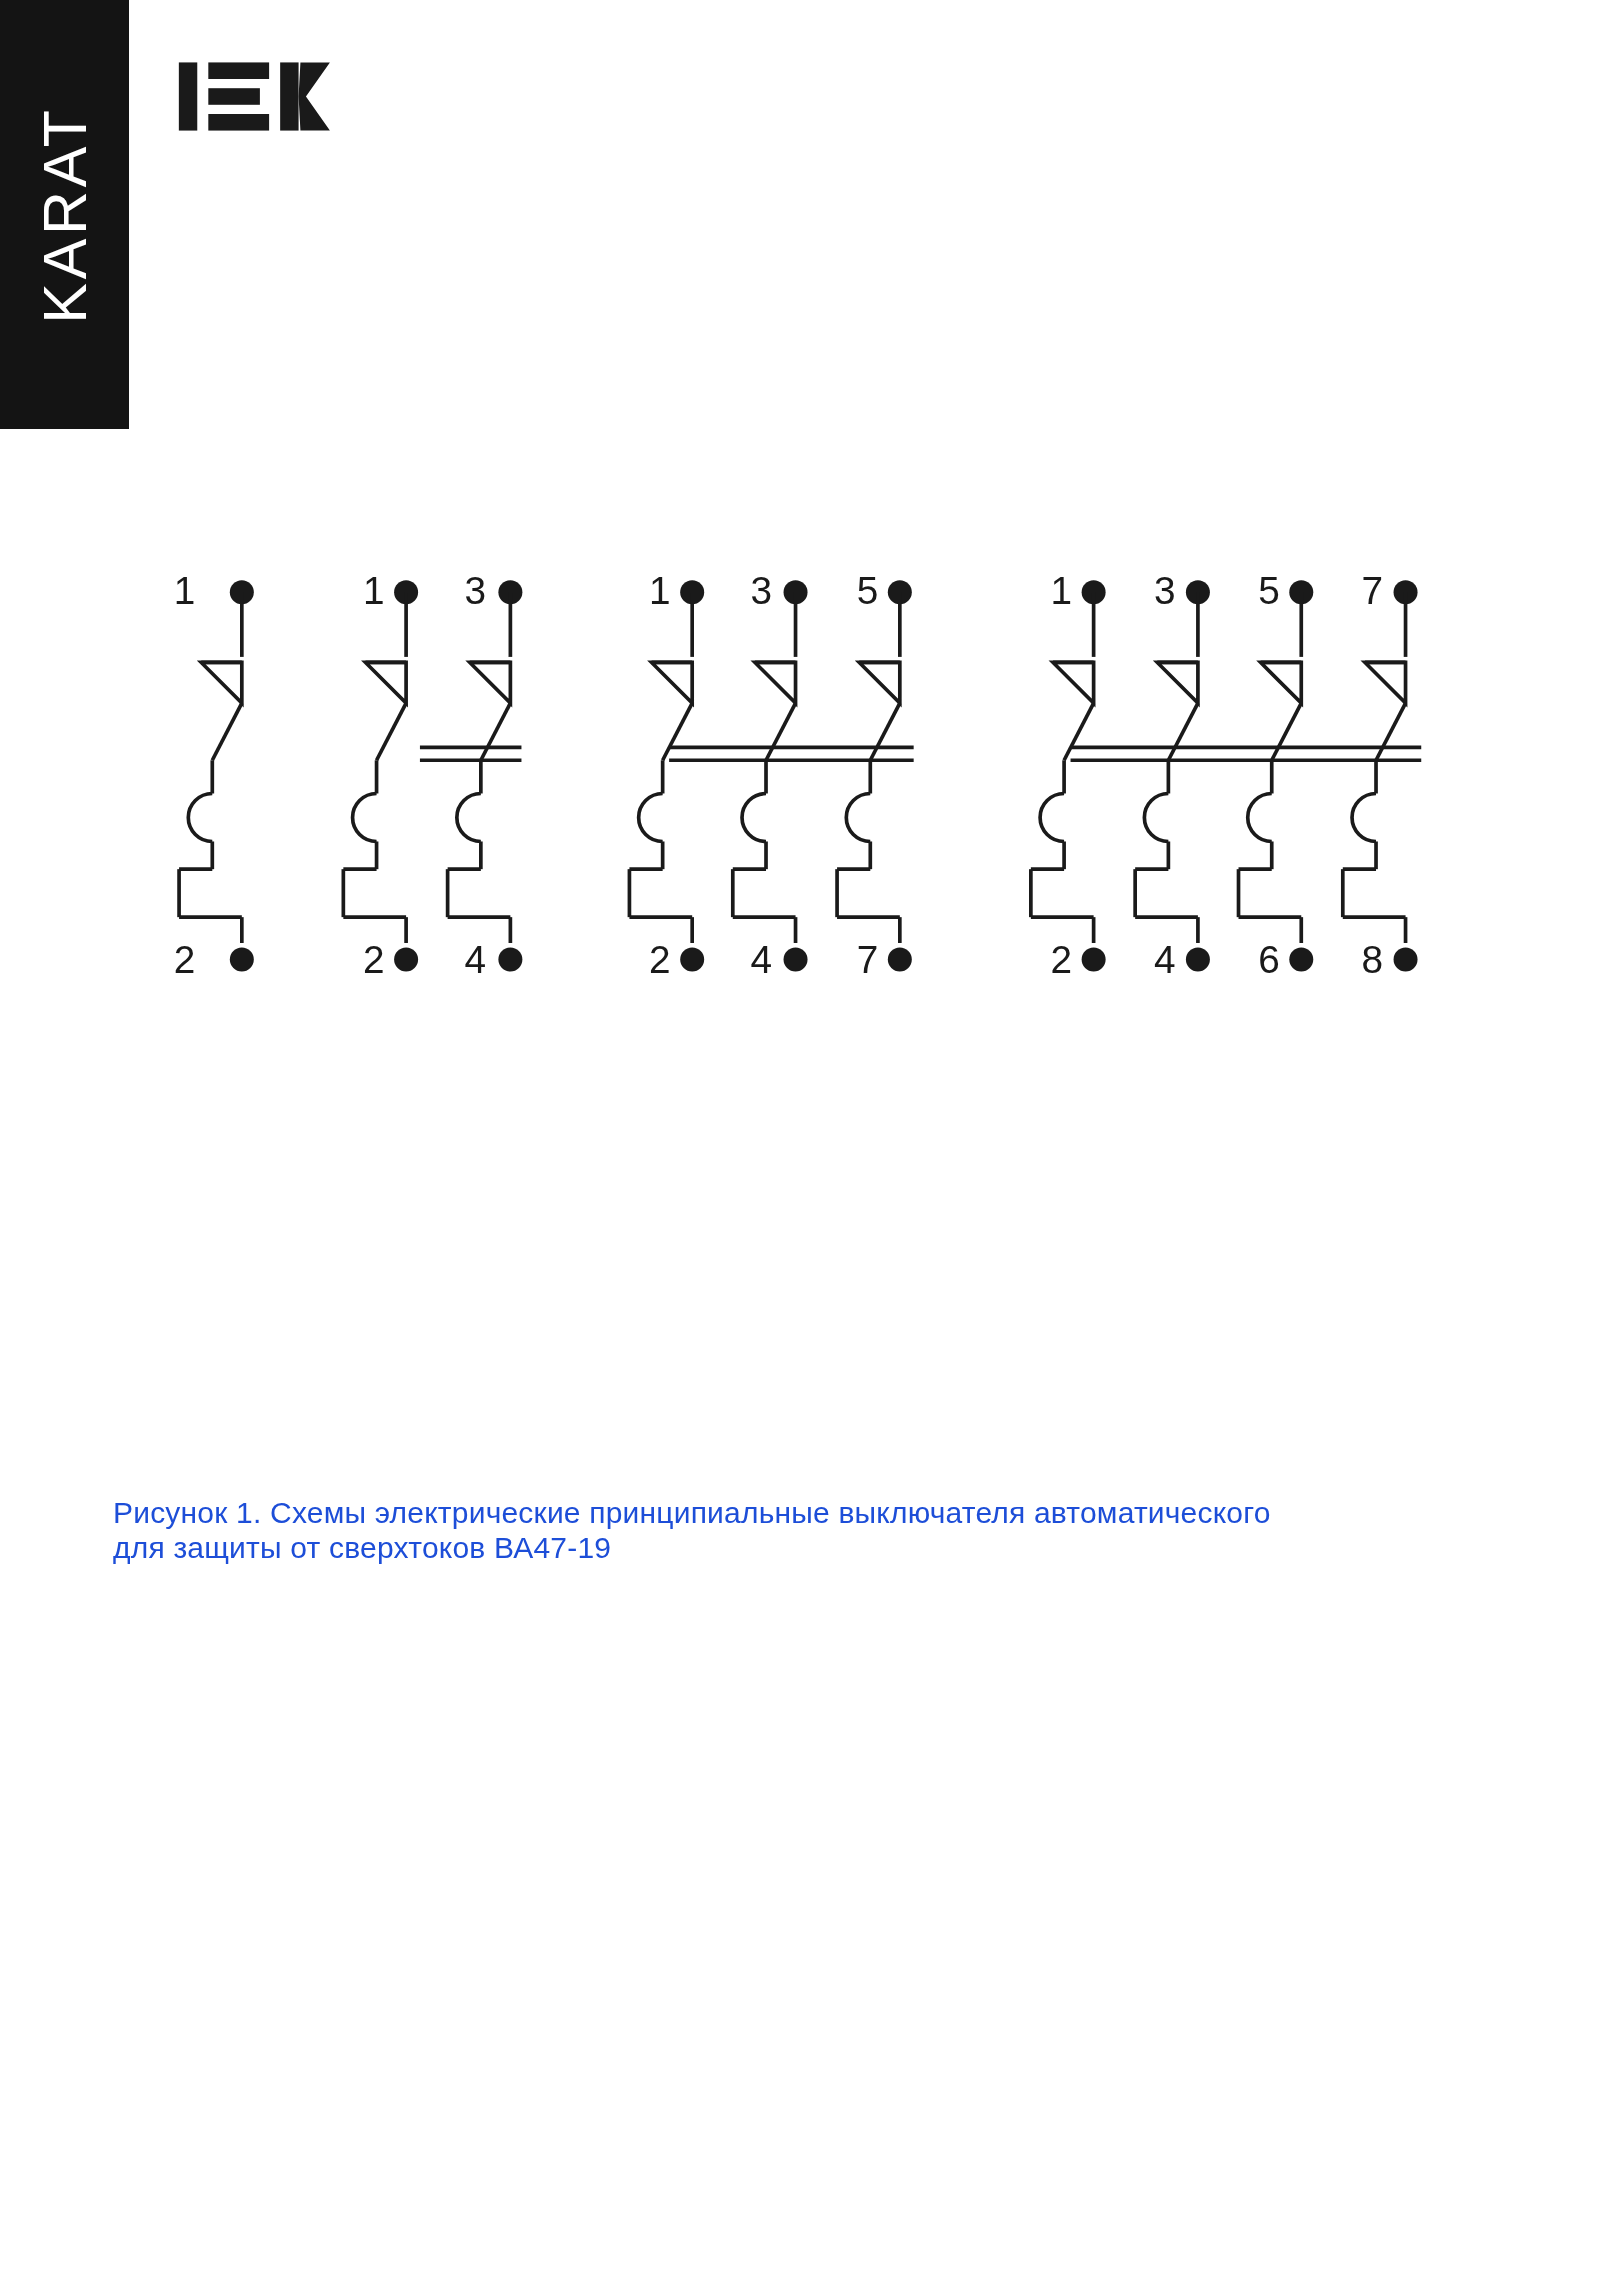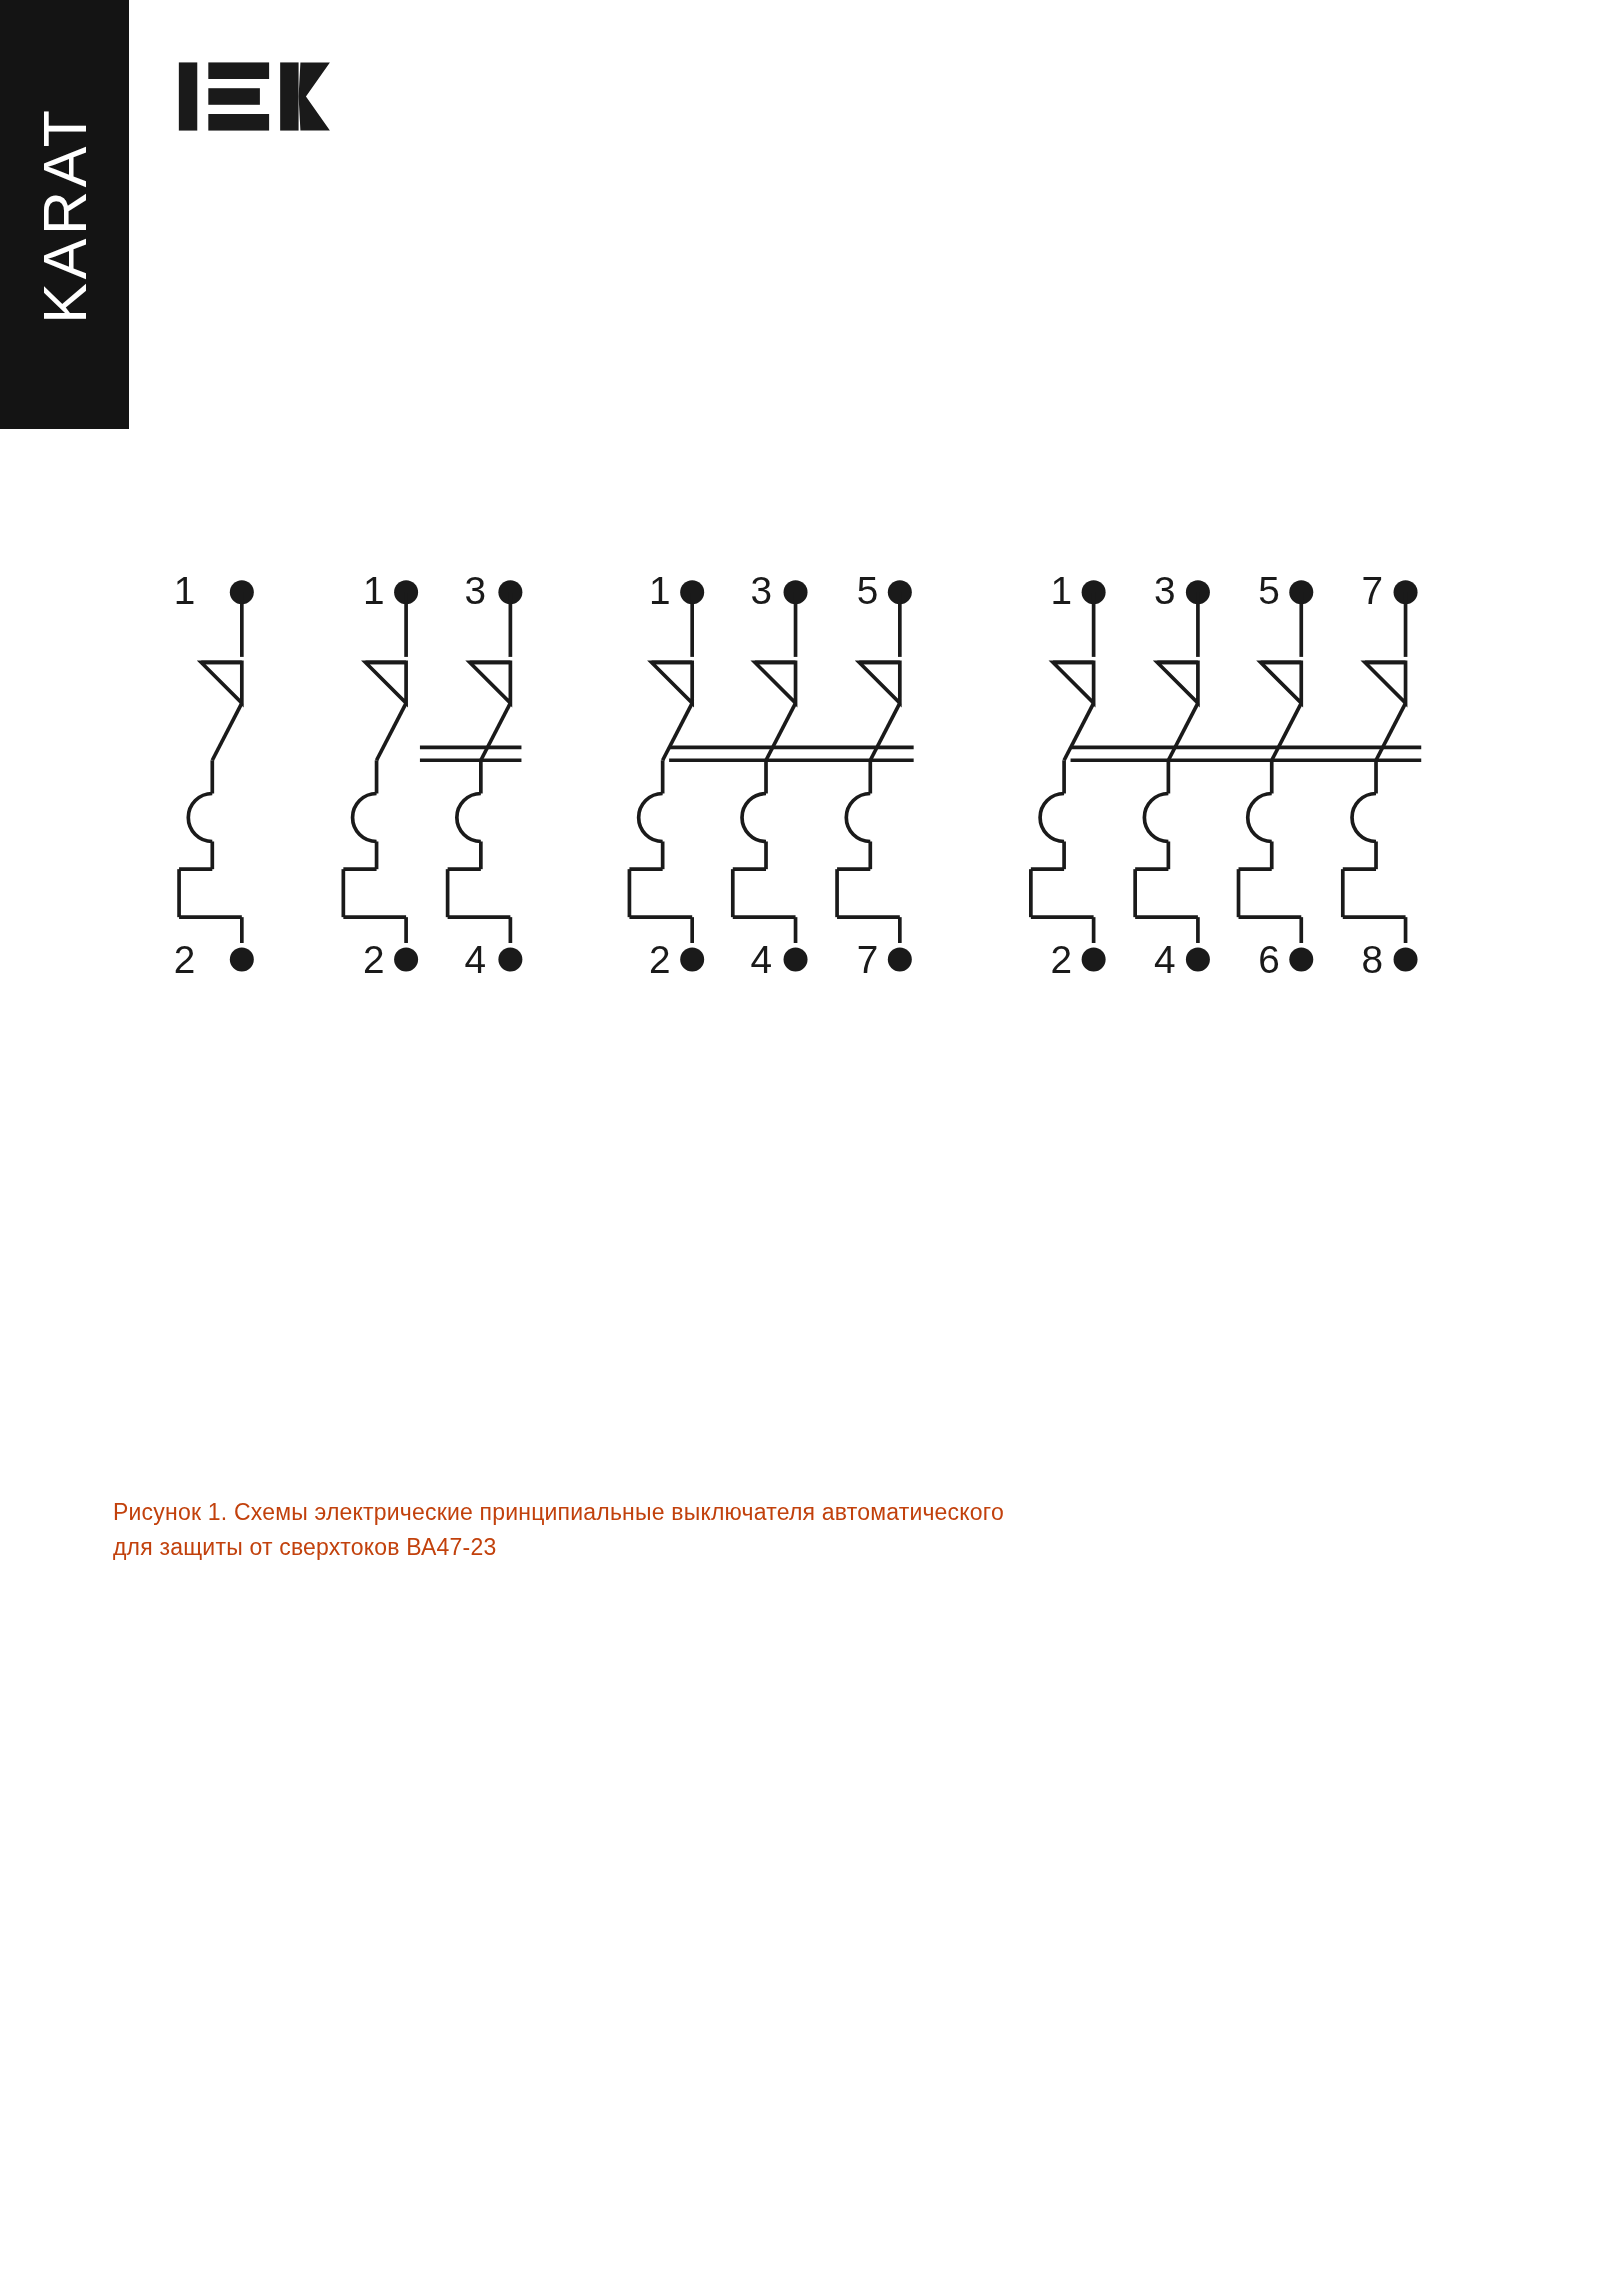--- a/index.html
+++ b/index.html
@@ -55,23 +55,23 @@
     top: 572px;
     width: 1616px;
     height: 646px;
   }
   
   .caption {
     position: absolute;
     left: 113px;
     top: 1495px;
     width: 1181px;
-    font-size: 23px;
+    font-size: 30px;
     line-height: 35px;
-    color: #c2410c;
+    color: #1d4ed8;
     font-family: "Liberation Sans", sans-serif;
     letter-spacing: 0.2px;
   }
   .caption span { display: block; }
 </style>
 </head>
 <body>
 
 <div class="page">
 
@@ -216,17 +216,17 @@
         <text x="1375" y="435" font-family="Liberation Sans, sans-serif" font-size="42" fill="#1a1a1a" text-anchor="middle">6</text>
         <circle cx="1410" cy="420" r="13" fill="#1a1a1a"></circle>
         <text x="1487" y="435" font-family="Liberation Sans, sans-serif" font-size="42" fill="#1a1a1a" text-anchor="middle">8</text>
         <circle cx="1523" cy="420" r="13" fill="#1a1a1a"></circle>
       </g>
     </svg>
   </div>
 
   <div class="caption">
     <span>Рисунок 1. Схемы электрические принципиальные выключателя автоматического</span>
-    <span>для защиты от сверхтоков ВА47-23</span>
+    <span>для защиты от сверхтоков ВА47-19</span>
   </div>
 
 </div>
 
 
 </body></html>

